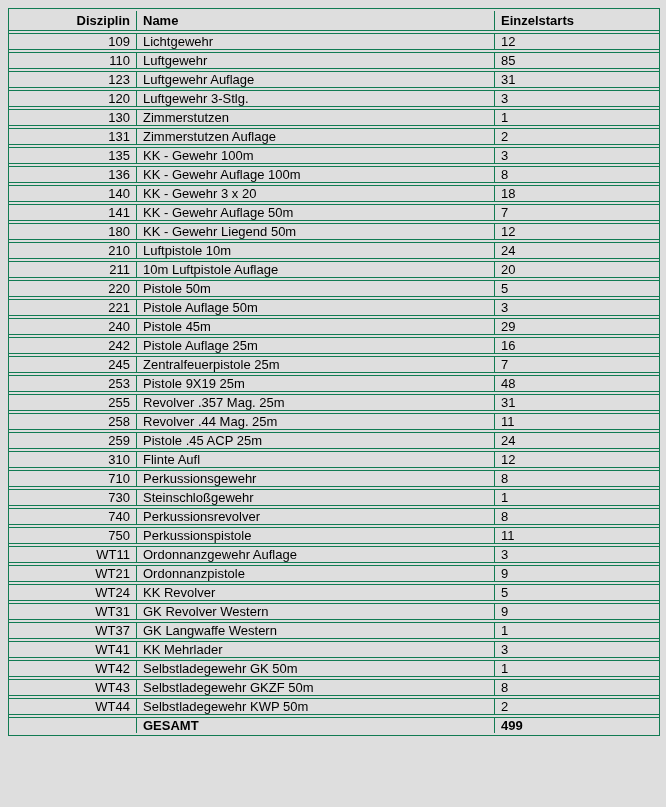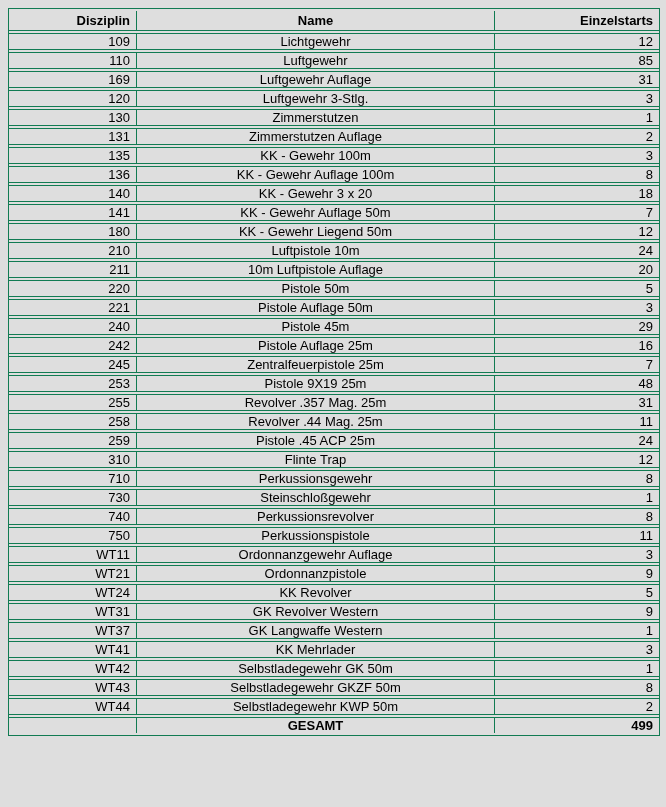--- a/index.html
+++ b/index.html
@@ -40,22 +40,22 @@
     border-top: none;
     font-weight: bold;
     height: 19.6px;
     text-align: center;
   }
   tfoot td {
     border-bottom: none;
     font-weight: bold;
   }
   .col-disziplin { width: 128px; text-align: right; }
-  .col-name      { width: 358px; text-align: center; }
-  .col-starts    { width: 164px; text-align: right; margin-top: 41px; }
+  .col-name      { width: 358px; text-align: left; }
+  .col-starts    { width: 164px; text-align: left; margin-top: 41px; }
 </style>
 </head>
 <body>
 
 <table class="disc-table">
   <thead>
     <tr>
       <th class="col-disziplin">Disziplin</th>
       <th class="col-name">Name</th>
       <th class="col-starts">Einzelstarts</th>
@@ -66,21 +66,21 @@
         <td class="col-disziplin">109</td>
         <td class="col-name">Lichtgewehr</td>
         <td class="col-starts">12</td>
       </tr>
       <tr>
         <td class="col-disziplin">110</td>
         <td class="col-name">Luftgewehr</td>
         <td class="col-starts">85</td>
       </tr>
       <tr>
-        <td class="col-disziplin">169</td>
+        <td class="col-disziplin">123</td>
         <td class="col-name">Luftgewehr Auflage</td>
         <td class="col-starts">31</td>
       </tr>
       <tr>
         <td class="col-disziplin">120</td>
         <td class="col-name">Luftgewehr 3-Stlg.</td>
         <td class="col-starts">3</td>
       </tr>
       <tr>
         <td class="col-disziplin">130</td>
@@ -167,21 +167,21 @@
         <td class="col-name">Revolver .44 Mag. 25m</td>
         <td class="col-starts">11</td>
       </tr>
       <tr>
         <td class="col-disziplin">259</td>
         <td class="col-name">Pistole .45 ACP 25m</td>
         <td class="col-starts">24</td>
       </tr>
       <tr>
         <td class="col-disziplin">310</td>
-        <td class="col-name">Flinte Trap</td>
+        <td class="col-name">Flinte Aufl</td>
         <td class="col-starts">12</td>
       </tr>
       <tr>
         <td class="col-disziplin">710</td>
         <td class="col-name">Perkussionsgewehr</td>
         <td class="col-starts">8</td>
       </tr>
       <tr>
         <td class="col-disziplin">730</td>
         <td class="col-name">Steinschloßgewehr</td>

